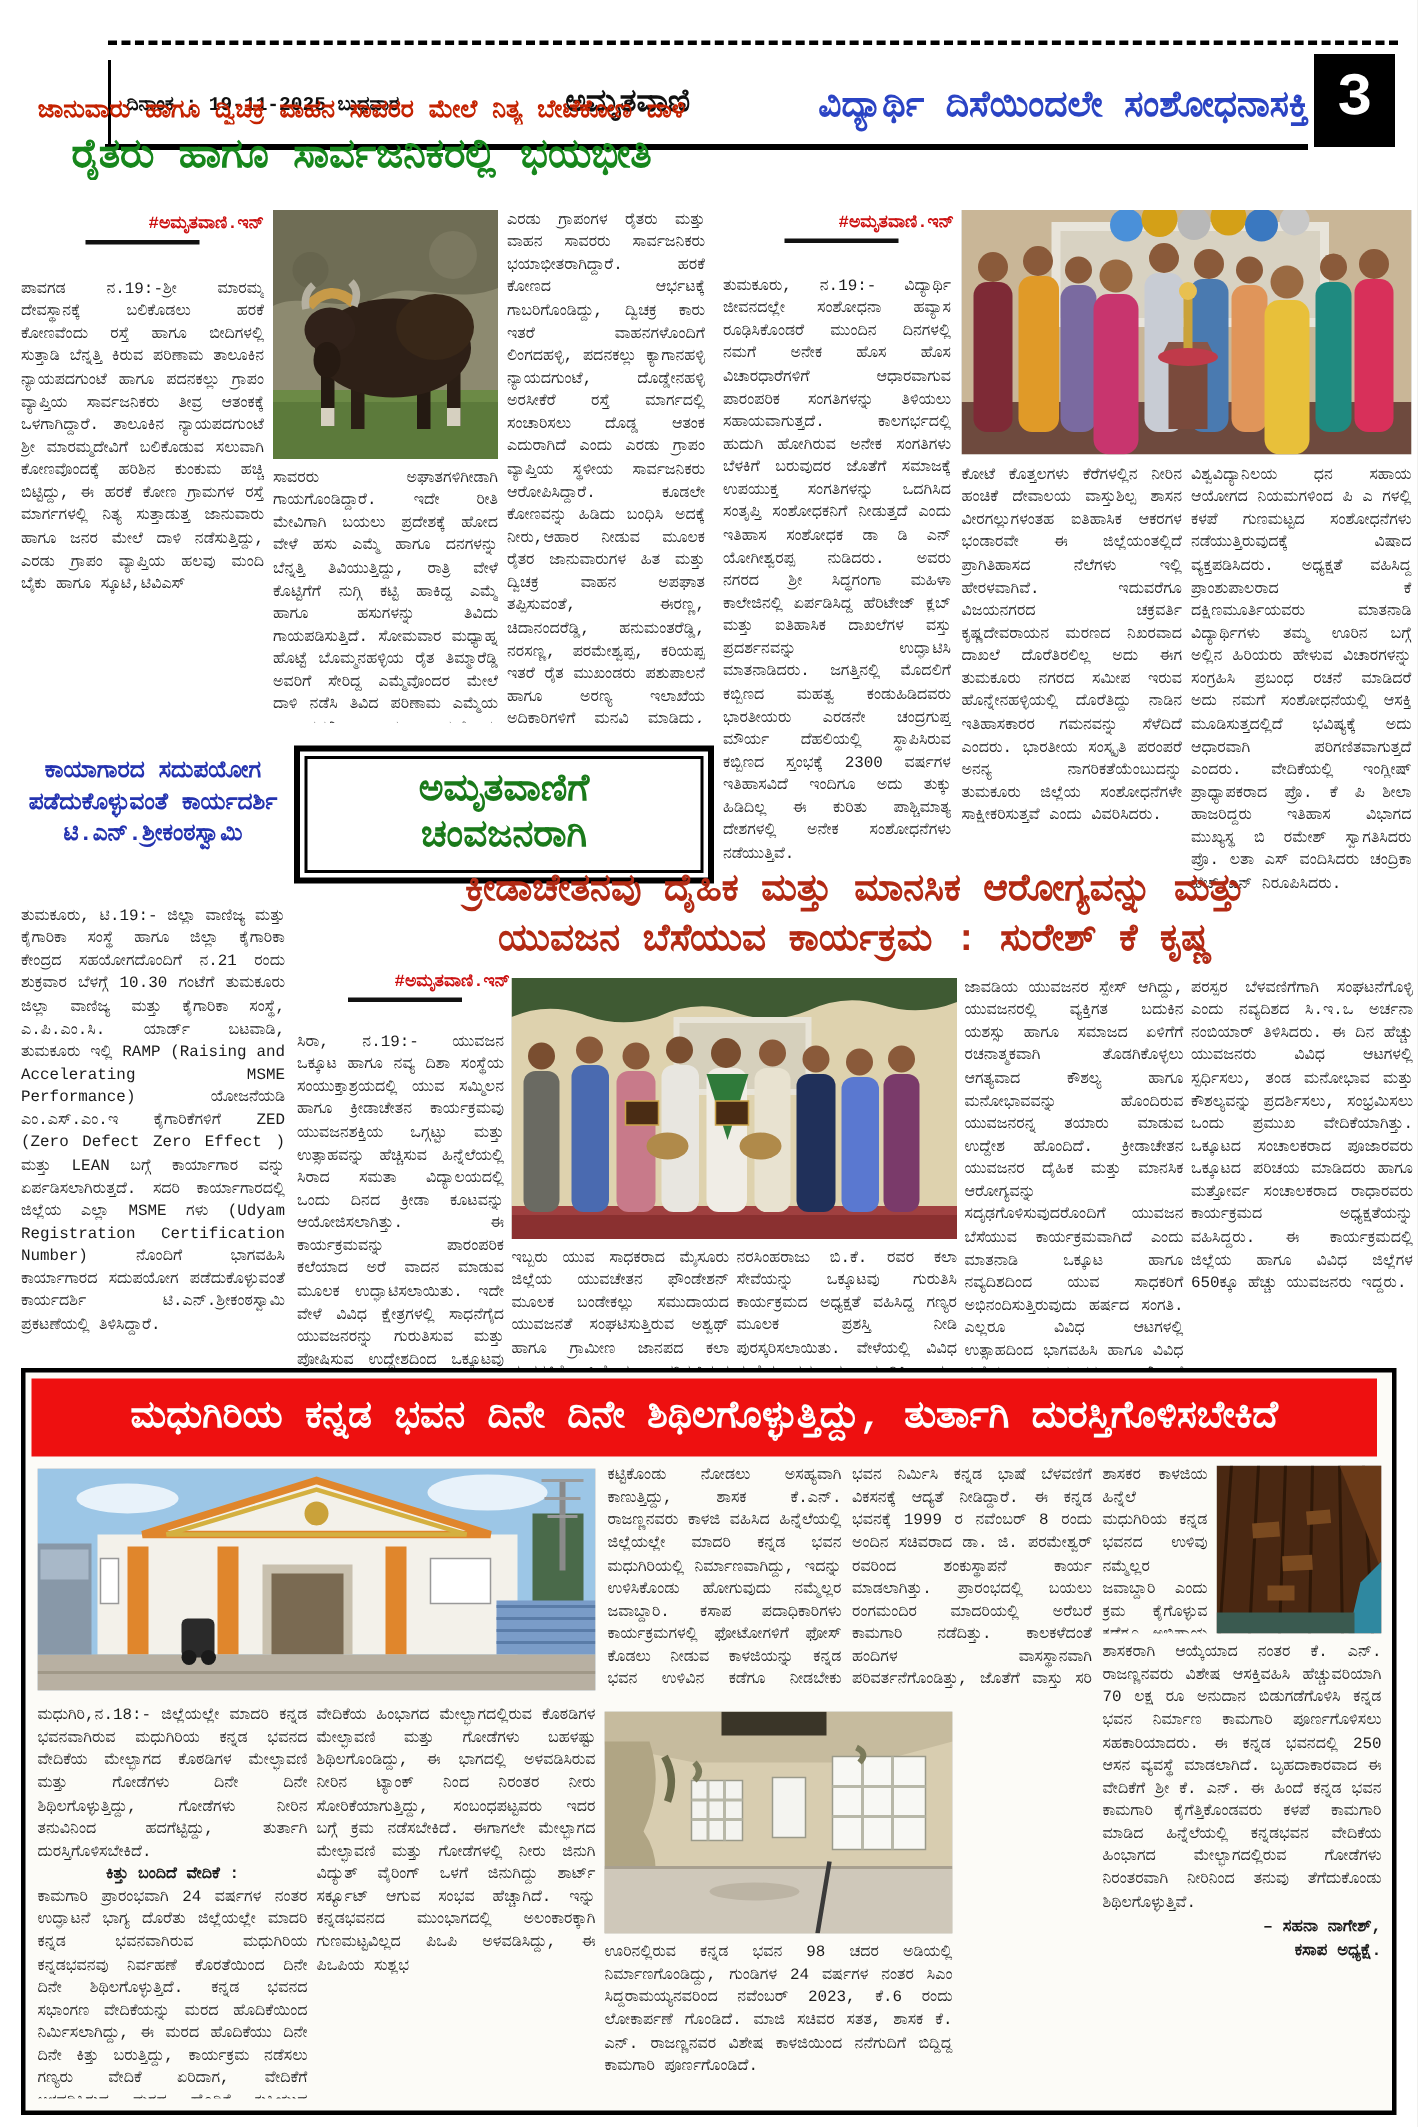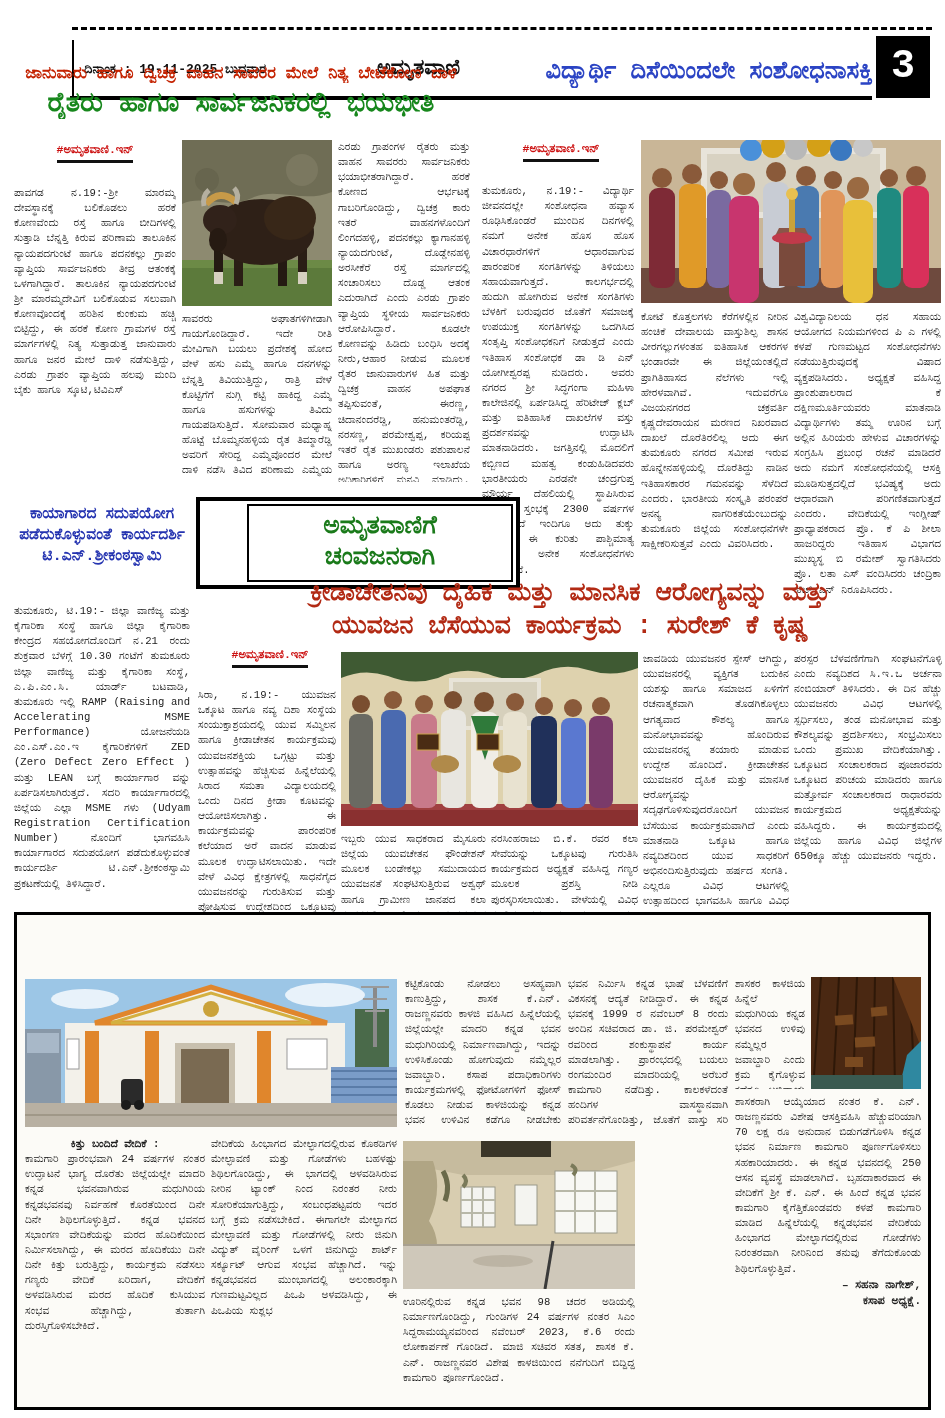--- a/index.html
+++ b/index.html
@@ -9,26 +9,26 @@
   .col{position:absolute;font-size:10.6px;line-height:1.43;text-align:justify;
        overflow:hidden;color:#1b1b1b;word-break:break-word;}
   .kicker{color:#c42200;font-weight:bold;font-size:16.5px;text-align:center;
           white-space:nowrap;overflow:hidden;}
   .headline-green{color:#17871c;font-weight:bold;font-size:27px;text-align:center;
           white-space:nowrap;overflow:hidden;}
   .headline-blue{color:#2b44c4;font-weight:bold;font-size:24px;text-align:center;line-height:1.35;}
   .headline-blue div{white-space:nowrap;overflow:hidden;}
   .headline-maroon{color:#b22a14;font-weight:bold;font-size:25px;text-align:center;line-height:1.3;}
   .headline-maroon div{white-space:nowrap;overflow:hidden;}
-  .byline-wrap{position:absolute;text-align:center;}
+  .byline-wrap{position:absolute;text-align:right;}
   .byline{color:#cc1111;font-weight:bold;font-size:11.5px;}
   .byline-rule{width:76px;height:3px;background:#111;margin:4px auto 0;}
   .subhead-blue{position:absolute;color:#2433b0;font-weight:bold;font-size:15.5px;
           text-align:center;line-height:1.35;}
-  .subscribe-outer{position:absolute;border:4px solid #000;background:#fff;padding-left:44px;}
+  .subscribe-outer{position:absolute;border:4px solid #000;background:#fff;}
   .subscribe-inner{margin:3px;border:2px solid #000;text-align:center;padding:5px 0 6px;}
   .subscribe-line{color:#1a7a1a;font-weight:bold;font-size:25px;line-height:1.25;}
   .bhavan-box{position:absolute;border:3px solid #000;background:#fcfbf7;}
   .banner-red{position:absolute;background:#ee1010;color:#fff;font-weight:bold;font-size:25px;
           text-align:center;white-space:nowrap;overflow:hidden;}
   .bold-inline{font-weight:bold;text-align:center;}
   .signature{font-weight:bold;text-align:right;font-size:11px;line-height:1.5;}
   .photo{position:absolute;overflow:hidden;background:#ccc;}
   .photo svg{display:block;}
   .hdr-date{position:absolute;font-size:13px;font-weight:bold;color:#111;}
@@ -191,20 +191,21 @@
       <ellipse cx="104" cy="112" rx="14" ry="9" fill="#b08a4a"></ellipse>
       <ellipse cx="166" cy="112" rx="14" ry="9" fill="#b08a4a"></ellipse>
     </svg>
   </div>
   <div class="col" style="left:341px;top:832px;width:145px;height:80px;">ಇಬ್ಬರು ಯುವ ಸಾಧಕರಾದ ಮೈಸೂರು ಜಿಲ್ಲೆಯ ಯುವಚೇತನ ಫೌಂಡೇಶನ್ ಮೂಲಕ ಬಂಡೇಕಲ್ಲು ಸಮುದಾಯದ ಯುವಜನತೆ ಸಂಘಟಿಸುತ್ತಿರುವ ಅಶ್ವಥ್ ಹಾಗೂ ಗ್ರಾಮೀಣ ಜಾನಪದ ಕಲಾ ತಂಡಗಳಿಗೆ ಹಿಮ್ಮೇಳ ಒದಗಿಸುತ್ತಿರುವ ಹಲವು ಯುವ ಕಲಾವಿದರನ್ನು ತರಬೇತುಗೊಳಿಸಿರುವ</div>
   <div class="col" style="left:491px;top:832px;width:147px;height:80px;">ನರಸಿಂಹರಾಜು ಬಿ.ಕೆ. ರವರ ಕಲಾ ಸೇವೆಯನ್ನು ಒಕ್ಕೂಟವು ಗುರುತಿಸಿ ಕಾರ್ಯಕ್ರಮದ ಅಧ್ಯಕ್ಷತೆ ವಹಿಸಿದ್ದ ಗಣ್ಯರ ಮೂಲಕ ಪ್ರಶಸ್ತಿ ನೀಡಿ ಪುರಸ್ಕರಿಸಲಾಯಿತು. ವೇಳೆಯಲ್ಲಿ ವಿವಿಧ ಸಂಸ್ಥೆಯ ಪ್ರಮುಖರು ಒಗ್ಗೂಡಿಸಿ ಕಾರ್ಯ ಸಂಬಂಧವನ್ನು ಬೆಳೆಸಿಕೊಂಡು</div>
   <div class="col" style="left:643px;top:652px;width:146px;height:260px;">ಜಾವಡಿಯ ಯುವಜನರ ಸ್ಪೇಸ್ ಆಗಿದ್ದು, ಯುವಜನರಲ್ಲಿ ವ್ಯಕ್ತಿಗತ ಬದುಕಿನ ಯಶಸ್ಸು ಹಾಗೂ ಸಮಾಜದ ಏಳಿಗೆಗೆ ರಚನಾತ್ಮಕವಾಗಿ ತೊಡಗಿಕೊಳ್ಳಲು ಆಗತ್ಯವಾದ ಕೌಶಲ್ಯ ಹಾಗೂ ಮನೋಭಾವವನ್ನು ಹೊಂದಿರುವ ಯುವಜನರನ್ನ ತಯಾರು ಮಾಡುವ ಉದ್ದೇಶ ಹೊಂದಿದೆ. ಕ್ರೀಡಾಚೇತನ ಯುವಜನರ ದೈಹಿಕ ಮತ್ತು ಮಾನಸಿಕ ಆರೋಗ್ಯವನ್ನು ಸದೃಢಗೊಳಿಸುವುದರೊಂದಿಗೆ ಯುವಜನ ಬೆಸೆಯುವ ಕಾರ್ಯಕ್ರಮವಾಗಿದೆ ಎಂದು ಮಾತನಾಡಿ ಒಕ್ಕೂಟ ಹಾಗೂ ನವ್ಯದಿಶದಿಂದ ಯುವ ಸಾಧಕರಿಗೆ ಅಭಿನಂದಿಸುತ್ತಿರುವುದು ಹರ್ಷದ ಸಂಗತಿ. ಎಲ್ಲರೂ ವಿವಿಧ ಆಟಗಳಲ್ಲಿ ಉತ್ಸಾಹದಿಂದ ಭಾಗವಹಿಸಿ ಹಾಗೂ ವಿವಿಧ ಜಿಲ್ಲೆಯ ಯುವಜನರು ಇಲ್ಲಿದ್ದಾರೆ ಪರಸ್ಪರ ಪರಿಚಯ ಕಾರ್ಯ ಸಂಬಂಧವನ್ನು ಬೆಳೆಸಿಕೊಂಡು</div>
   <div class="col" style="left:794px;top:652px;width:148px;height:260px;">ಪರಸ್ಪರ ಬೆಳವಣಿಗೆಗಾಗಿ ಸಂಘಟನೆಗೊಳ್ಳಿ ಎಂದು ನವ್ಯದಿಶದ ಸಿ.ಇ.ಒ ಅರ್ಚನಾ ನಂಬಿಯಾರ್ ತಿಳಿಸಿದರು. ಈ ದಿನ ಹೆಚ್ಚು ಯುವಜನರು ವಿವಿಧ ಆಟಗಳಲ್ಲಿ ಸ್ಪರ್ಧಿಸಲು, ತಂಡ ಮನೋಭಾವ ಮತ್ತು ಕೌಶಲ್ಯವನ್ನು ಪ್ರದರ್ಶಿಸಲು, ಸಂಭ್ರಮಿಸಲು ಒಂದು ಪ್ರಮುಖ ವೇದಿಕೆಯಾಗಿತ್ತು. ಒಕ್ಕೂಟದ ಸಂಚಾಲಕರಾದ ಪೂಜಾರವರು ಒಕ್ಕೂಟದ ಪರಿಚಯ ಮಾಡಿದರು ಹಾಗೂ ಮತ್ತೋರ್ವ ಸಂಚಾಲಕರಾದ ರಾಧಾರವರು ಕಾರ್ಯಕ್ರಮದ ಅಧ್ಯಕ್ಷತೆಯನ್ನು ವಹಿಸಿದ್ದರು. ಈ ಕಾರ್ಯಕ್ರಮದಲ್ಲಿ ಜಿಲ್ಲೆಯ ಹಾಗೂ ವಿವಿಧ ಜಿಲ್ಲೆಗಳ 650ಕ್ಕೂ ಹೆಚ್ಚು ಯುವಜನರು ಇದ್ದರು.</div>
 
   <div class="bhavan-box" style="left:14px;top:912px;width:911px;height:492px;">
+    <div class="banner-red" style="left:4px;top:4px;width:897px;height:52px;line-height:52px;">ಮಧುಗಿರಿಯ ಕನ್ನಡ ಭವನ ದಿನೇ ದಿನೇ ಶಿಥಿಲಗೊಳ್ಳುತ್ತಿದ್ದು, ತುರ್ತಾಗಿ ದುರಸ್ತಿಗೊಳಿಸಬೇಕಿದೆ</div>
 
     <div class="photo" style="left:8px;top:64px;width:372px;height:148px;">
       <svg width="372" height="148" viewBox="0 0 372 148">
         <rect width="372" height="148" fill="#9cc6e6"></rect>
         <ellipse cx="60" cy="20" rx="34" ry="10" fill="#e8f2fa"></ellipse>
         <ellipse cx="300" cy="16" rx="40" ry="12" fill="#e8f2fa"></ellipse>
         <rect x="330" y="30" width="34" height="70" fill="#4a6a4a"></rect>
         <rect x="348" y="8" width="4" height="60" fill="#8a8a8a"></rect>
         <path d="M336 8 l28 0 M338 20 l24 0 M340 32 l20 0" stroke="#9a9a9a" stroke-width="2"></path>
         <rect x="40" y="44" width="280" height="80" fill="#f3f1ea"></rect>
@@ -246,20 +247,21 @@
           <rect x="60" y="30" width="16" height="9" transform="rotate(-5 68 34)"></rect>
           <rect x="34" y="80" width="18" height="10"></rect>
         </g>
         <path d="M82 0 H110 V70 Z" fill="#6a3a18"></path>
         <path d="M96 78 L110 64 V112 H88 Z" fill="#2f88a0"></path>
         <rect x="0" y="98" width="92" height="14" fill="#3a5a50"></rect>
       </svg>
     </div>
 
     <div class="col" style="left:8px;top:222px;width:180px;height:262px;">
+      <div>ಮಧುಗಿರಿ,ನ.18:- ಜಿಲ್ಲೆಯಲ್ಲೇ ಮಾದರಿ ಕನ್ನಡ ಭವನವಾಗಿರುವ ಮಧುಗಿರಿಯ ಕನ್ನಡ ಭವನದ ವೇದಿಕೆಯ ಮೇಲ್ಭಾಗದ ಕೊಠಡಿಗಳ ಮೇಲ್ಛಾವಣಿ ಮತ್ತು ಗೋಡೆಗಳು ದಿನೇ ದಿನೇ ಶಿಥಿಲಗೊಳ್ಳುತ್ತಿದ್ದು, ಗೋಡೆಗಳು ನೀರಿನ ತನುವಿನಿಂದ ಹದಗೆಟ್ಟಿದ್ದು, ತುರ್ತಾಗಿ ದುರಸ್ತಿಗೊಳಿಸಬೇಕಿದೆ.</div>
       <div class="bold-inline">ಕಿತ್ತು ಬಂದಿದೆ ವೇದಿಕೆ :</div>
       <div>ಕಾಮಗಾರಿ ಪ್ರಾರಂಭವಾಗಿ 24 ವರ್ಷಗಳ ನಂತರ ಉದ್ಘಾಟನೆ ಭಾಗ್ಯ ದೊರೆತು ಜಿಲ್ಲೆಯಲ್ಲೇ ಮಾದರಿ ಕನ್ನಡ ಭವನವಾಗಿರುವ ಮಧುಗಿರಿಯ ಕನ್ನಡಭವನವು ನಿರ್ವಹಣೆ ಕೊರತೆಯಿಂದ ದಿನೇ ದಿನೇ ಶಿಥಿಲಗೊಳ್ಳುತ್ತಿದೆ. ಕನ್ನಡ ಭವನದ ಸಭಾಂಗಣ ವೇದಿಕೆಯನ್ನು ಮರದ ಹೊದಿಕೆಯಿಂದ ನಿರ್ಮಿಸಲಾಗಿದ್ದು, ಈ ಮರದ ಹೊದಿಕೆಯು ದಿನೇ ದಿನೇ ಕಿತ್ತು ಬರುತ್ತಿದ್ದು, ಕಾರ್ಯಕ್ರಮ ನಡೆಸಲು ಗಣ್ಯರು ವೇದಿಕೆ ಏರಿದಾಗ, ವೇದಿಕೆಗೆ ಅಳವಡಿಸಿರುವ ಮರದ ಹೊದಿಕೆ ಕುಸಿಯುವ ಸಂಭವ ಹೆಚ್ಚಾಗಿದ್ದು, ತುರ್ತಾಗಿ ದುರಸ್ತಿಗೊಳಿಸಬೇಕಿದೆ.</div>
 
     </div>
     <div class="col" style="left:194px;top:222px;width:186px;height:262px;">ವೇದಿಕೆಯ ಹಿಂಭಾಗದ ಮೇಲ್ಭಾಗದಲ್ಲಿರುವ ಕೊಠಡಿಗಳ ಮೇಲ್ಛಾವಣಿ ಮತ್ತು ಗೋಡೆಗಳು ಬಹಳಷ್ಟು ಶಿಥಿಲಗೊಂಡಿದ್ದು, ಈ ಭಾಗದಲ್ಲಿ ಅಳವಡಿಸಿರುವ ನೀರಿನ ಟ್ಯಾಂಕ್ ನಿಂದ ನಿರಂತರ ನೀರು ಸೋರಿಕೆಯಾಗುತ್ತಿದ್ದು, ಸಂಬಂಧಪಟ್ಟವರು ಇದರ ಬಗ್ಗೆ ಕ್ರಮ ನಡೆಸಬೇಕಿದೆ. ಈಗಾಗಲೇ ಮೇಲ್ಭಾಗದ ಮೇಲ್ಛಾವಣಿ ಮತ್ತು ಗೋಡೆಗಳಲ್ಲಿ ನೀರು ಜಿನುಗಿ ವಿದ್ಯುತ್ ವೈರಿಂಗ್ ಒಳಗೆ ಜಿನುಗಿದ್ದು ಶಾರ್ಟ್ ಸರ್ಕ್ಯೂಟ್ ಆಗುವ ಸಂಭವ ಹೆಚ್ಚಾಗಿದೆ. ಇನ್ನು ಕನ್ನಡಭವನದ ಮುಂಭಾಗದಲ್ಲಿ ಅಲಂಕಾರಕ್ಕಾಗಿ ಗುಣಮಟ್ಟವಿಲ್ಲದ ಪಿಒಪಿ ಅಳವಡಿಸಿದ್ದು, ಈ ಪಿಒಪಿಯ ಸುಶ್ಲಭ</div>
 
     <div class="photo" style="left:386px;top:226px;width:232px;height:148px;">
       <svg width="232" height="148" viewBox="0 0 232 148">
         <rect width="232" height="148" fill="#d8cdb0"></rect>
         <path d="M0 0 H232 V20 L180 34 H60 L0 22 Z" fill="#c6bb9e"></path>

